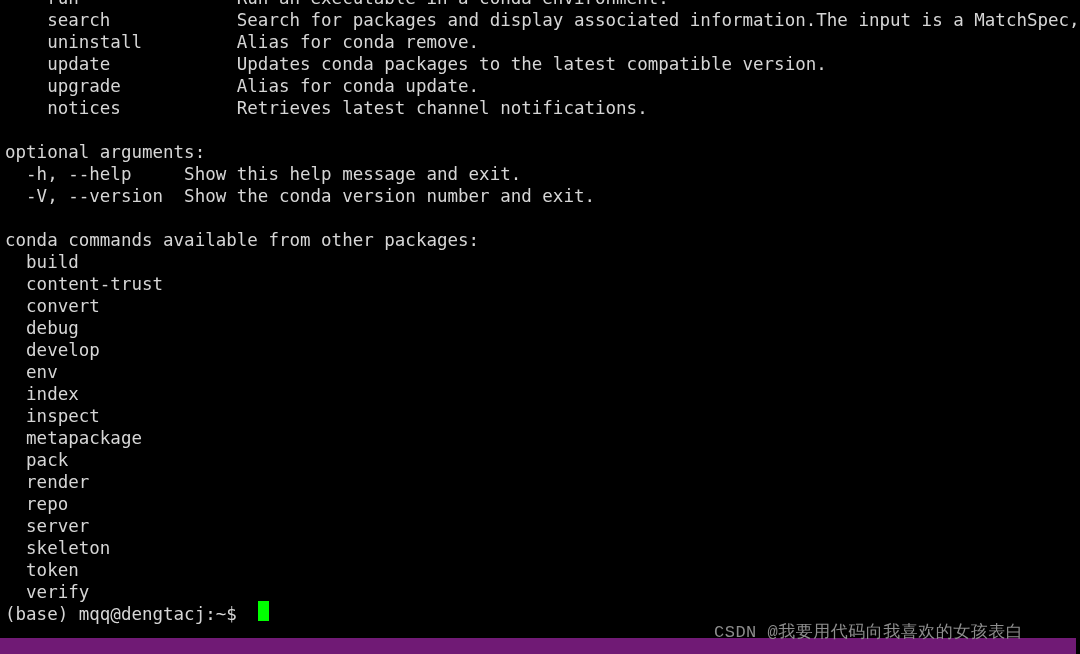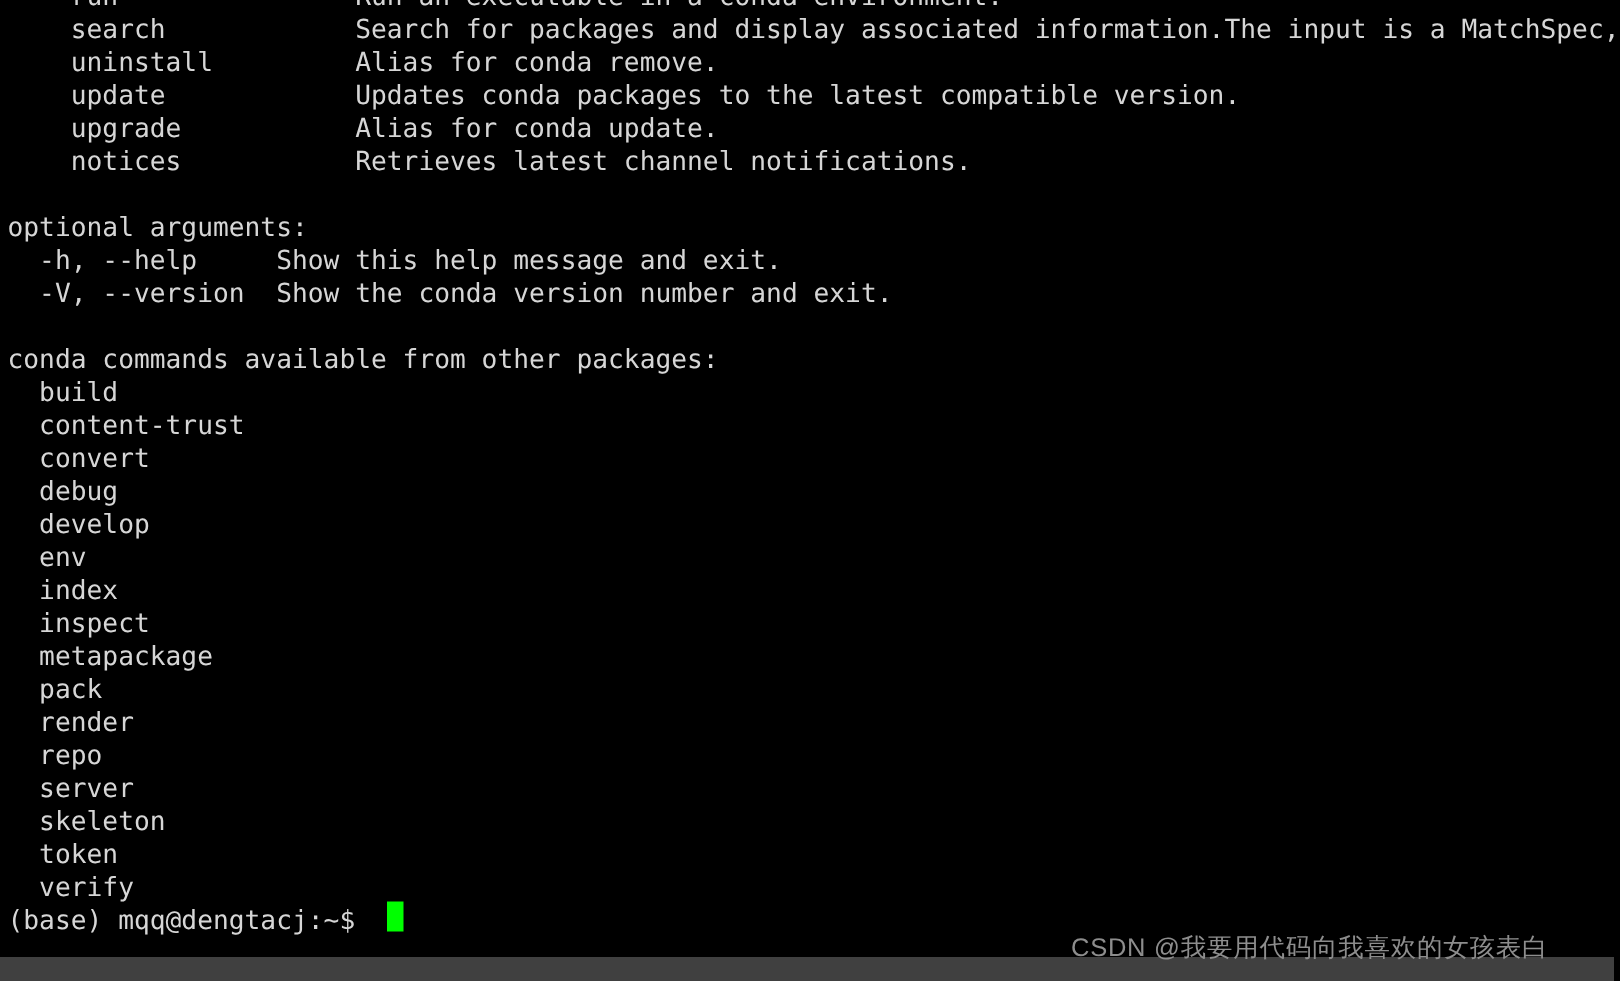--- a/index.html
+++ b/index.html
@@ -4,21 +4,21 @@
 <style>
   html, body {
     margin: 0;
     padding: 0;
     background: #000000;
   }
   #screen {
     position: relative;
     width: 1076px;
     height: 654px;
-    background: #404040;
+    background: #701a75;
     overflow: hidden;
     font-family: "DejaVu Sans Mono", "Liberation Mono", monospace;
   }
   #terminal {
     position: absolute;
     left: 0;
     top: 0;
     width: 1080px;
     height: 638px;
     background: #000000;
@@ -50,21 +50,21 @@
     left: 258px;
     top: 601px;
     width: 11px;
     height: 20px;
     background: #00ff00;
   }
   #watermark {
     position: absolute;
     left: 714px;
     top: 620px;
-    font-family: Liberation Sans, sans-serif;
+    font-family: Liberation Mono, monospace;
     font-size: 17px;
     color: #8d8d8d;
     white-space: nowrap;
     letter-spacing: 0.5px;
   }
   #statusbar {
     position: absolute;
     left: 0;
     top: 676px;
     width: 1080px;

